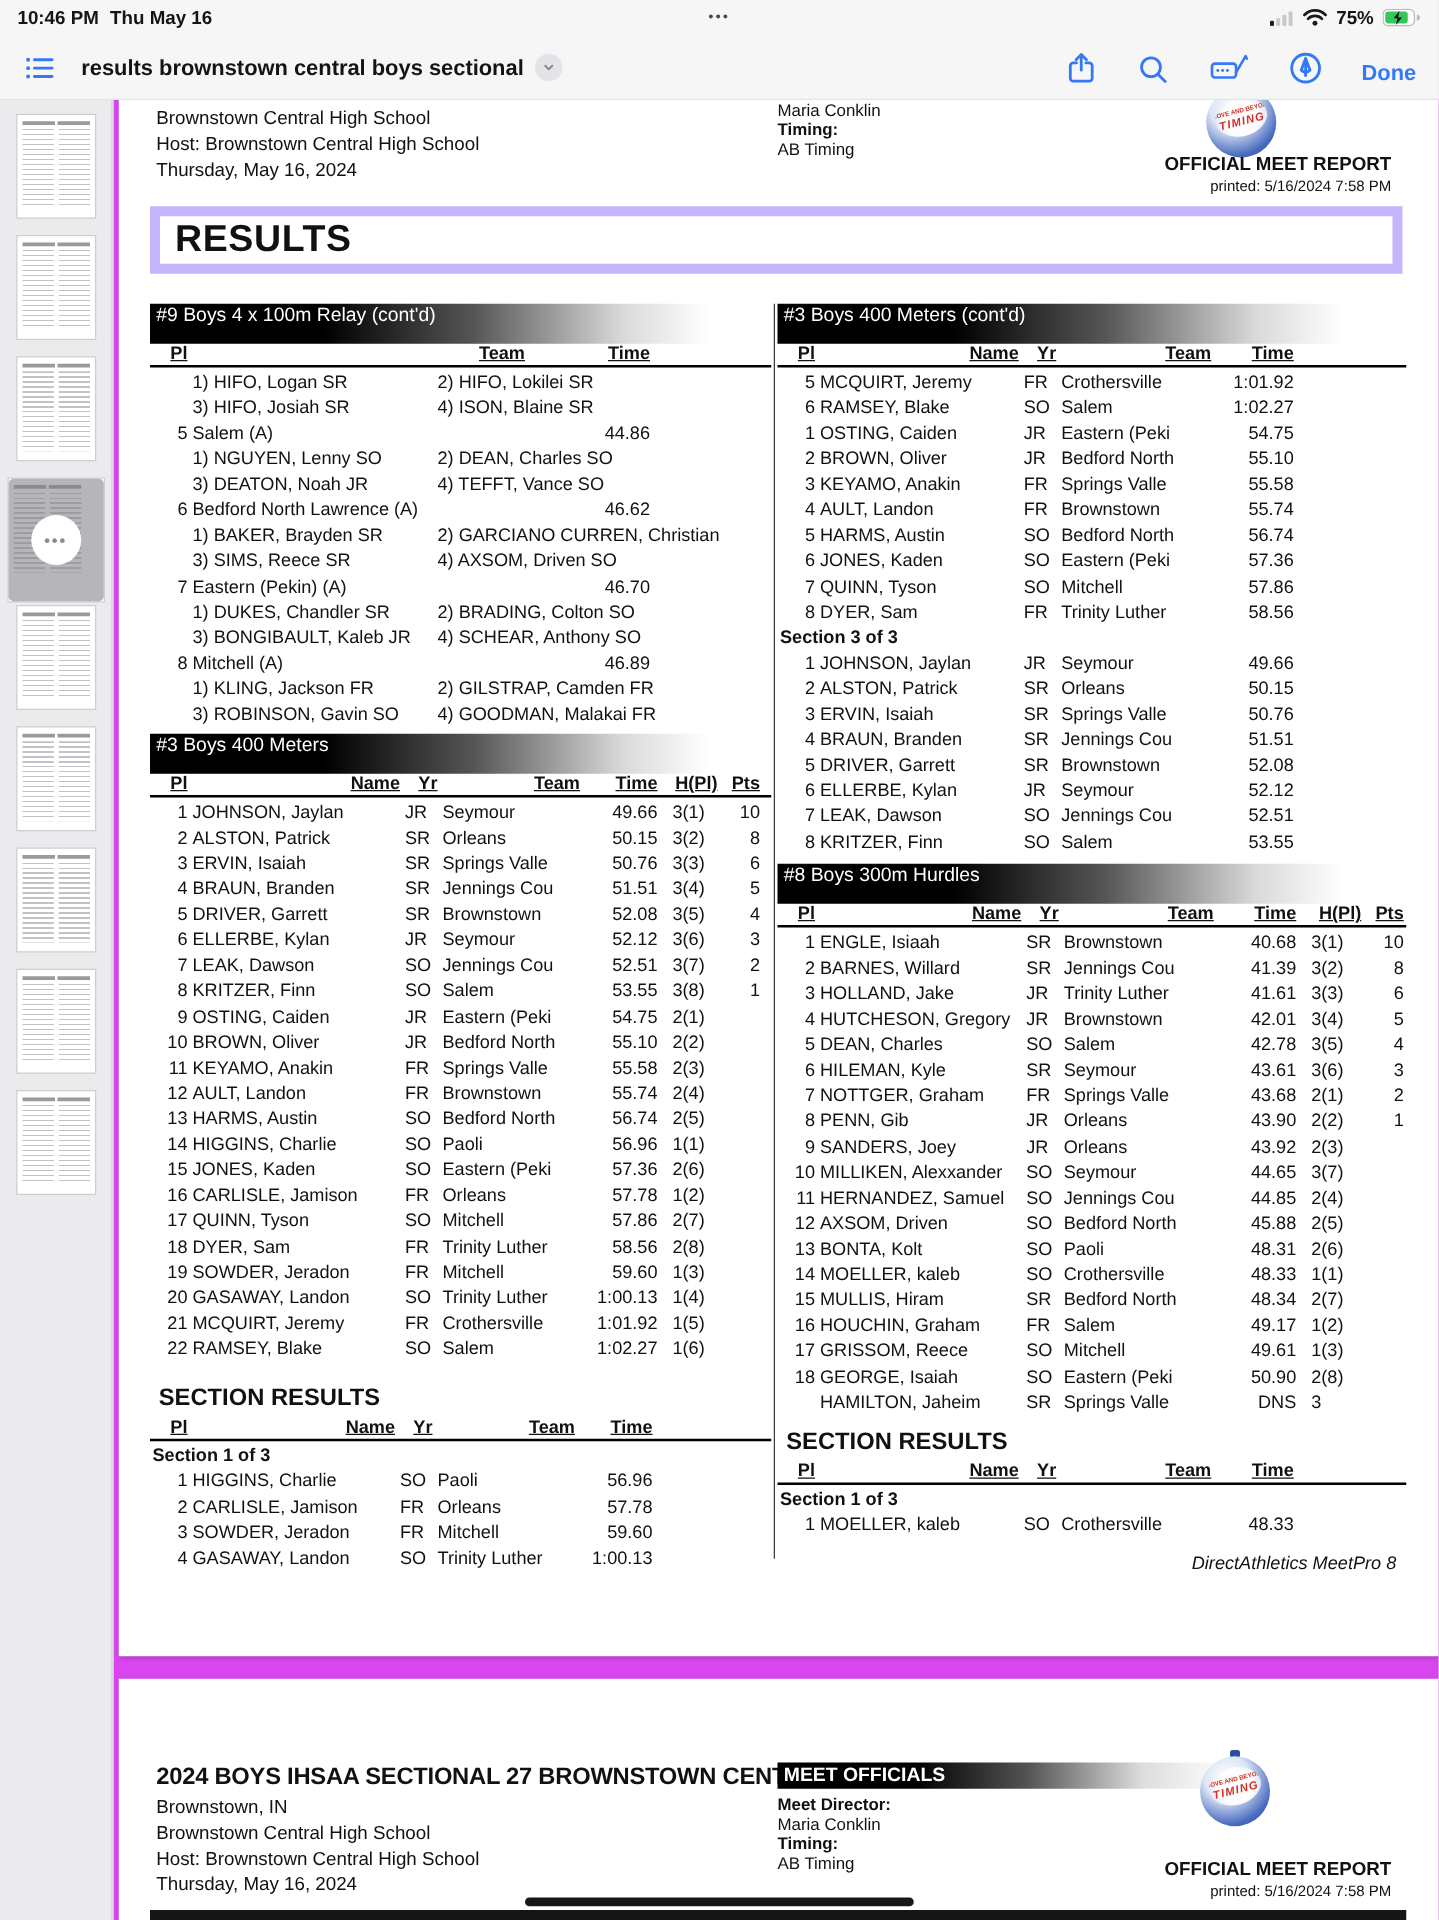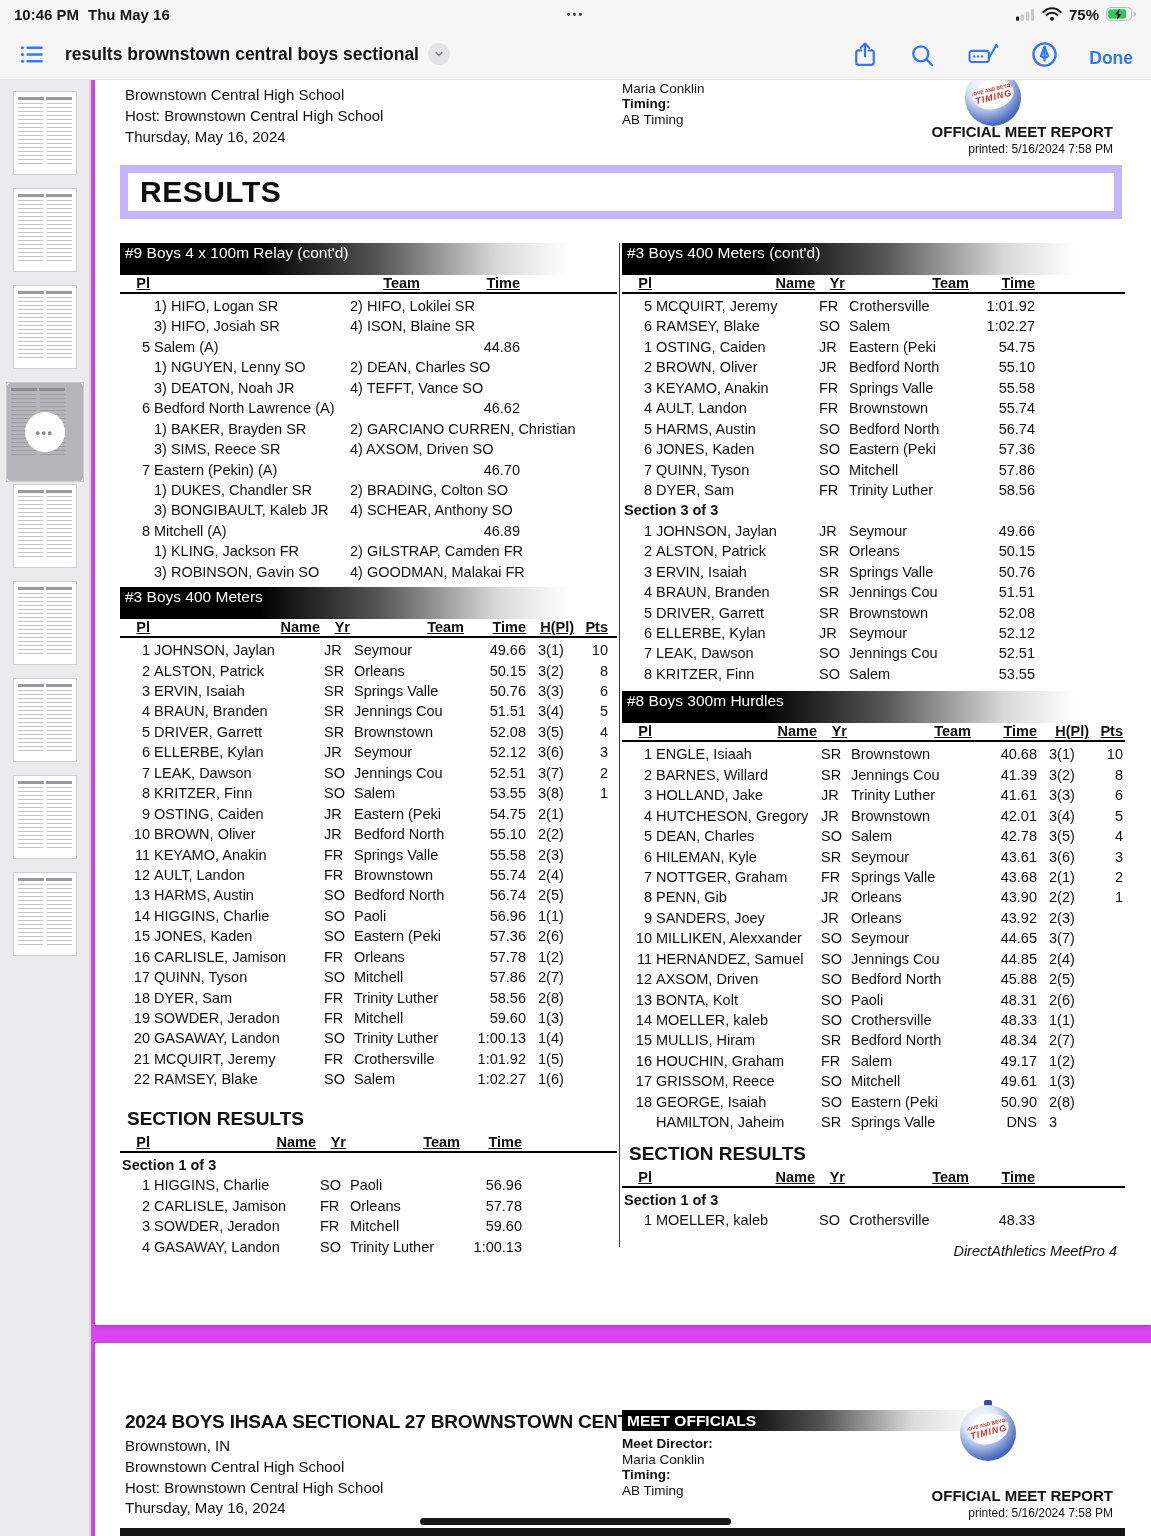--- a/index.html
+++ b/index.html
@@ -890,21 +890,21 @@
           </div>
           <div class="slabel">Section 1 of 3</div>
           <div class="trow g5R">
             <span class="c0">1</span>
             <span class="c1">MOELLER, kaleb</span>
             <span class="c2">SO</span>
             <span class="c3">Crothersville</span>
             <span class="c4">48.33</span>
           </div>
         </div>
-      <div class="meetpro">DirectAthletics MeetPro 4</div>
+      <div class="meetpro">DirectAthletics MeetPro 8</div>
     </div>
   </div>
 
   <div class="page" id="page2">
     <div class="p2-title">2024 BOYS IHSAA SECTIONAL 27 BROWNSTOWN CENTRAL</div>
     <div class="p2-lines">
       <div>Brownstown, IN</div>
       <div>Brownstown Central High School</div>
       <div>Host: Brownstown Central High School</div>
       <div>Thursday, May 16, 2024</div>

